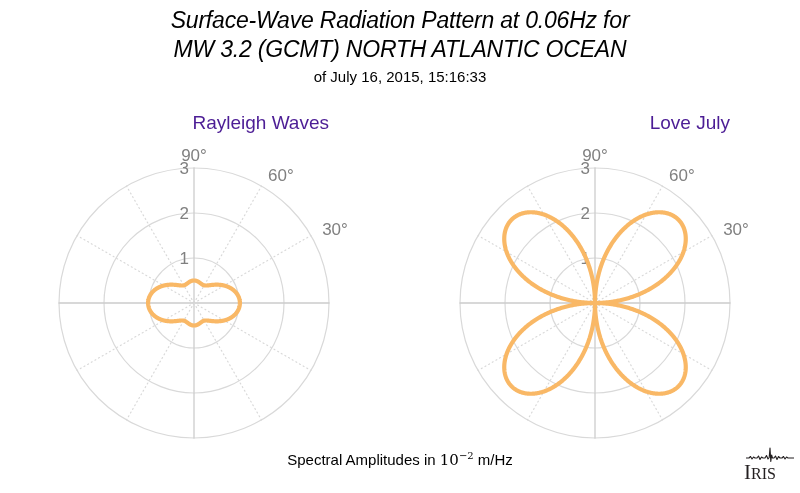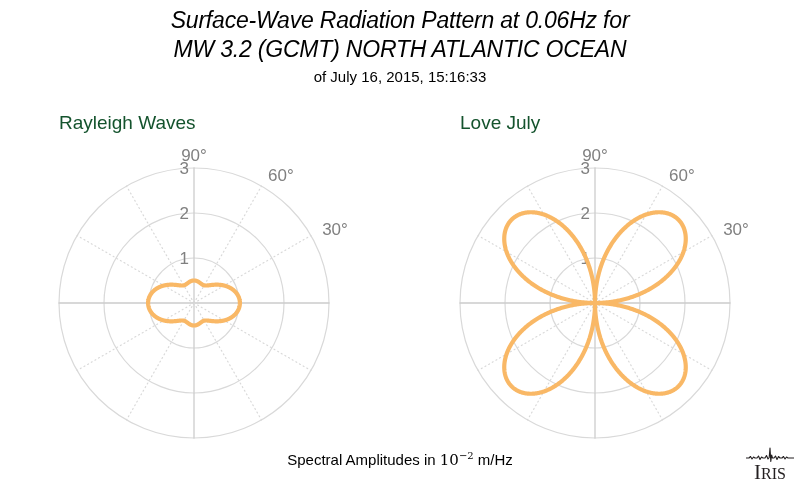--- a/index.html
+++ b/index.html
@@ -42,23 +42,23 @@
   }
   
   .panel {
     position: absolute;
     top: 112px;
   }
   .panel-title {
     position: absolute;
     top: 0;
     width: 270px;
-    text-align: left;
+    text-align: right;
     font-size: 19px;
-    color: #14532d;
+    color: #4c1d95;
   }
   .polar-holder {
     position: absolute;
     top: 26px;
     left: 0;
   }
   
   .footer-caption {
     position: absolute;
     top: 450px;
@@ -82,21 +82,20 @@
     left: 744px;
     top: 447px;
     width: 52px;
     height: 40px;
   }
   .iris-word {
     position: absolute;
     left: 0;
     top: 15px;
     width: 52px;
-    text-align: center;
     font-family: "Liberation Serif", serif;
     font-size: 21px;
     line-height: 21px;
     letter-spacing: 0px;
     color: #231f20;
   }
   .iris-word .small {
     font-size: 16px;
   }
 </style>

